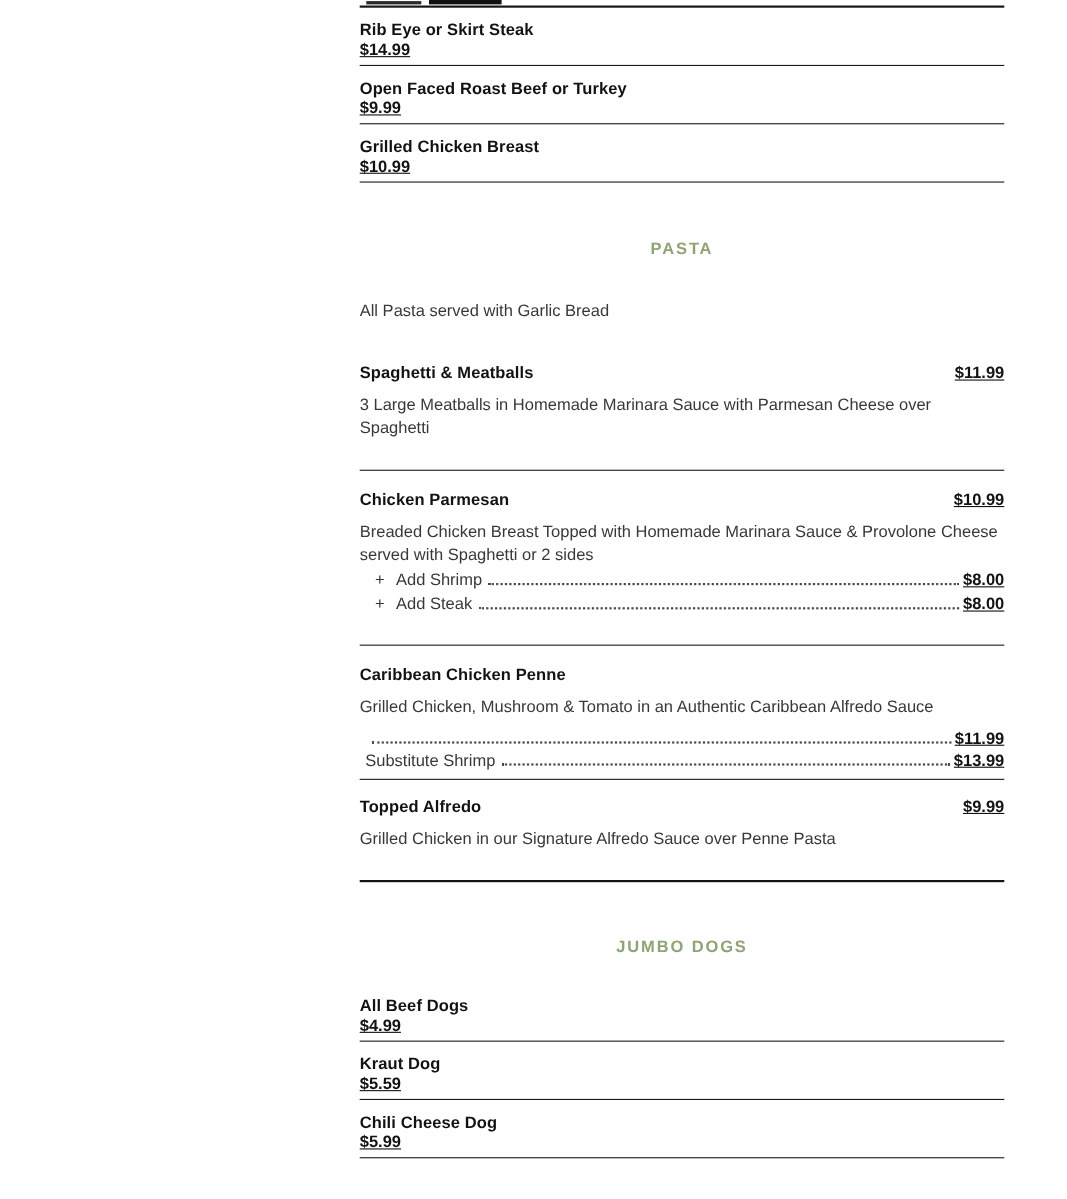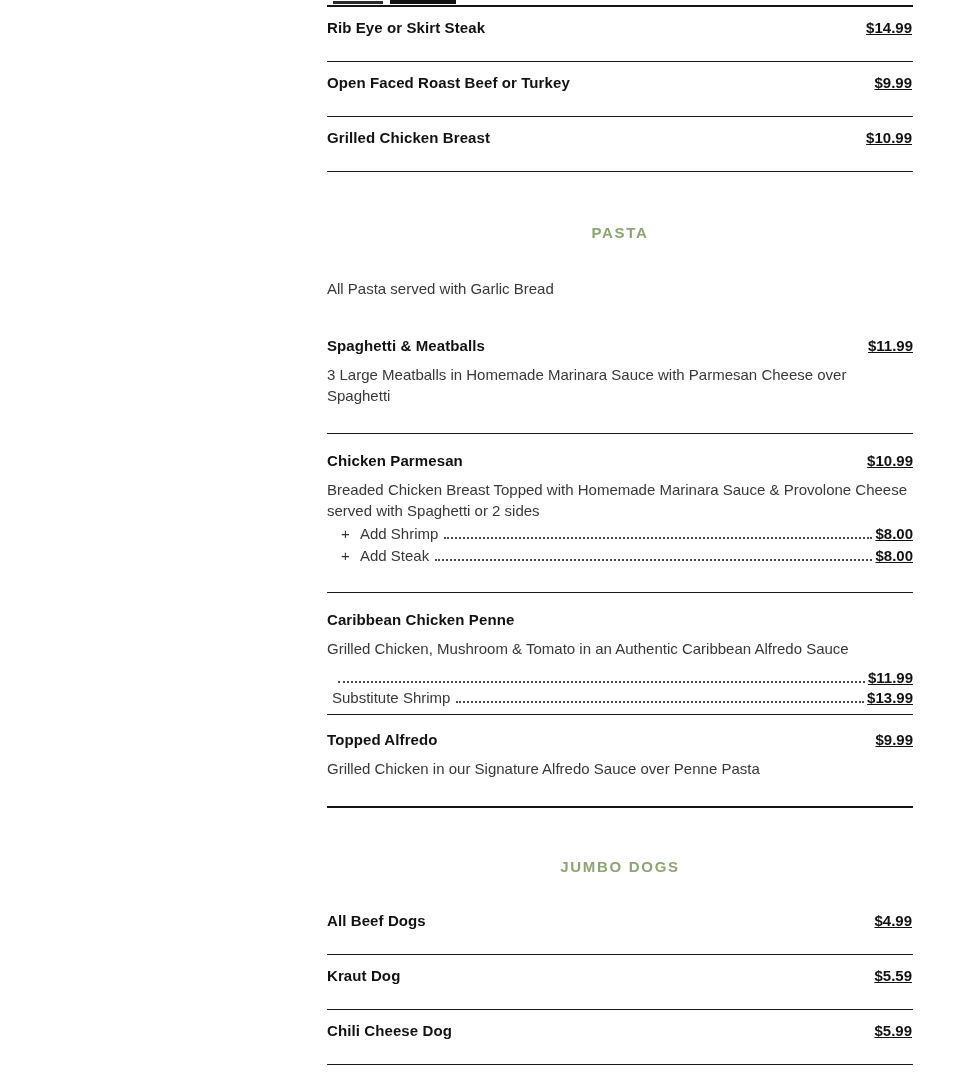--- a/index.html
+++ b/index.html
@@ -12,22 +12,23 @@
   .content { margin-left:327px; width:586px; }
 
   
   .remnant-row { position:relative; height:5px; }
   .remnant-a { position:absolute; left:6px; top:1px; width:50px; height:3px; background:#2a2a2a; }
   .remnant-b { position:absolute; left:63px; top:0; width:66px; height:4px; background:#111; }
   .top-divider { border-top:2px solid #161616; }
 
   .simple-row {
     display:flex; justify-content:space-between; align-items:flex-start;
-    padding:12px 1px 24px 0;
+    padding:12px 1px 4px 0;
     border-bottom:1px solid #1a1a1a;
+    flex-direction:column;
   }
   .item-name { font-weight:700; font-size:15px; line-height:18px; letter-spacing:.1px; color:#121212; }
   .price { font-weight:700; font-size:15px; line-height:18px; color:#121212; white-space:nowrap;text-decoration:underline; }
 
   .section-heading {
     margin-top:50px; text-align:center;
     color:var(--accent, #8ea474);
     font-size:15px; font-weight:700; letter-spacing:1.7px; line-height:22px;
   }
   .section-heading.tight { margin-top:48px; }
@@ -53,21 +54,21 @@
     border-bottom:2px dotted #4a4a4a;
     margin:0 3px 3px 6px;
   }
   .option-row {
     display:flex; align-items:baseline;
     margin-top:2px; padding-left:5px;
     font-size:15px; line-height:18px; color:#383838;
   }
   .option-row.first { margin-top:10px; }
 
-  .simple-row.first-dog { margin-top:22px;gap:44px; }
+  .simple-row.first-dog { margin-top:22px; }
 </style>
 </head>
 <body>
 
 <div class="content">
 
   <div class="remnant-row">
     <div class="remnant-a"></div>
     <div class="remnant-b"></div>
   </div>

